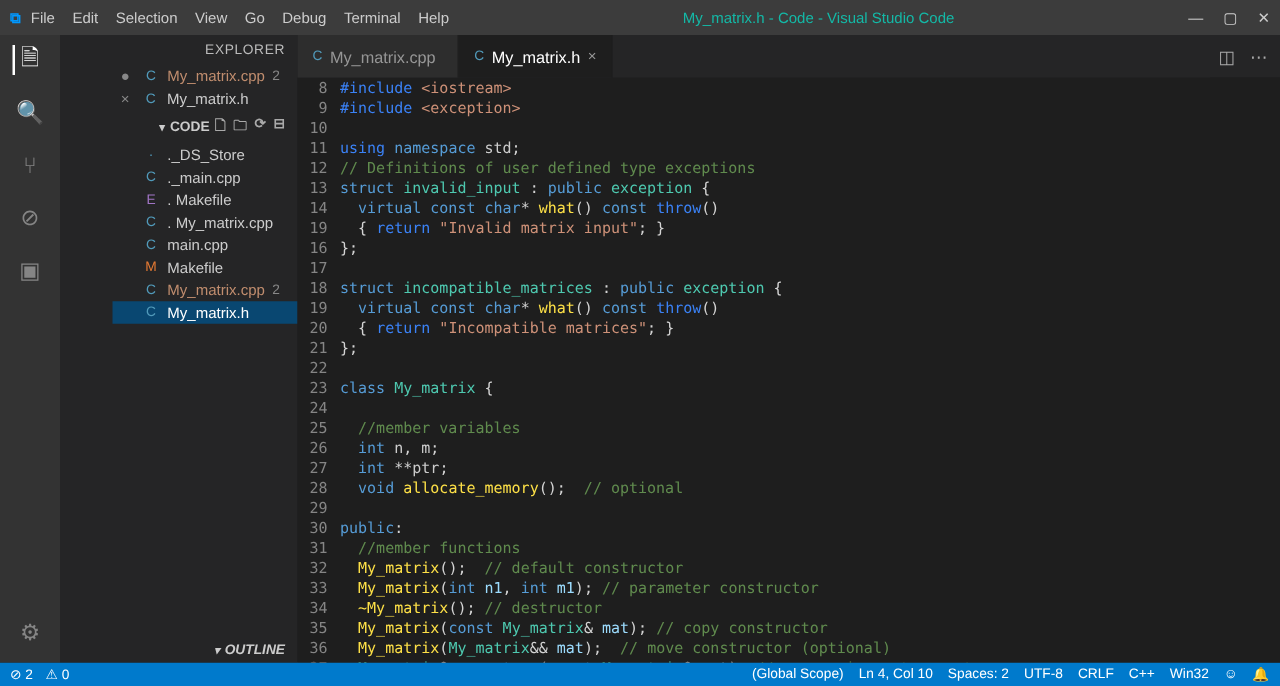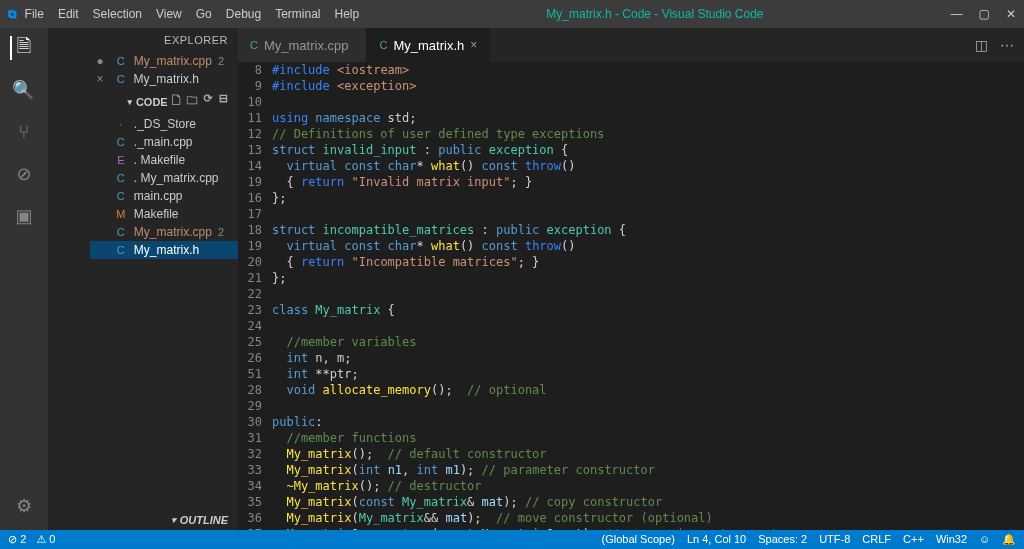--- a/index.html
+++ b/index.html
@@ -177,21 +177,21 @@
           <div>17</div>
           <div>18</div>
           <div>19</div>
           <div>20</div>
           <div>21</div>
           <div>22</div>
           <div>23</div>
           <div>24</div>
           <div>25</div>
           <div>26</div>
-          <div>51</div>
+          <div>27</div>
           <div>28</div>
           <div>29</div>
           <div>30</div>
           <div>31</div>
           <div>32</div>
           <div>33</div>
           <div>34</div>
           <div>35</div>
           <div>36</div>
           <div>37</div>

